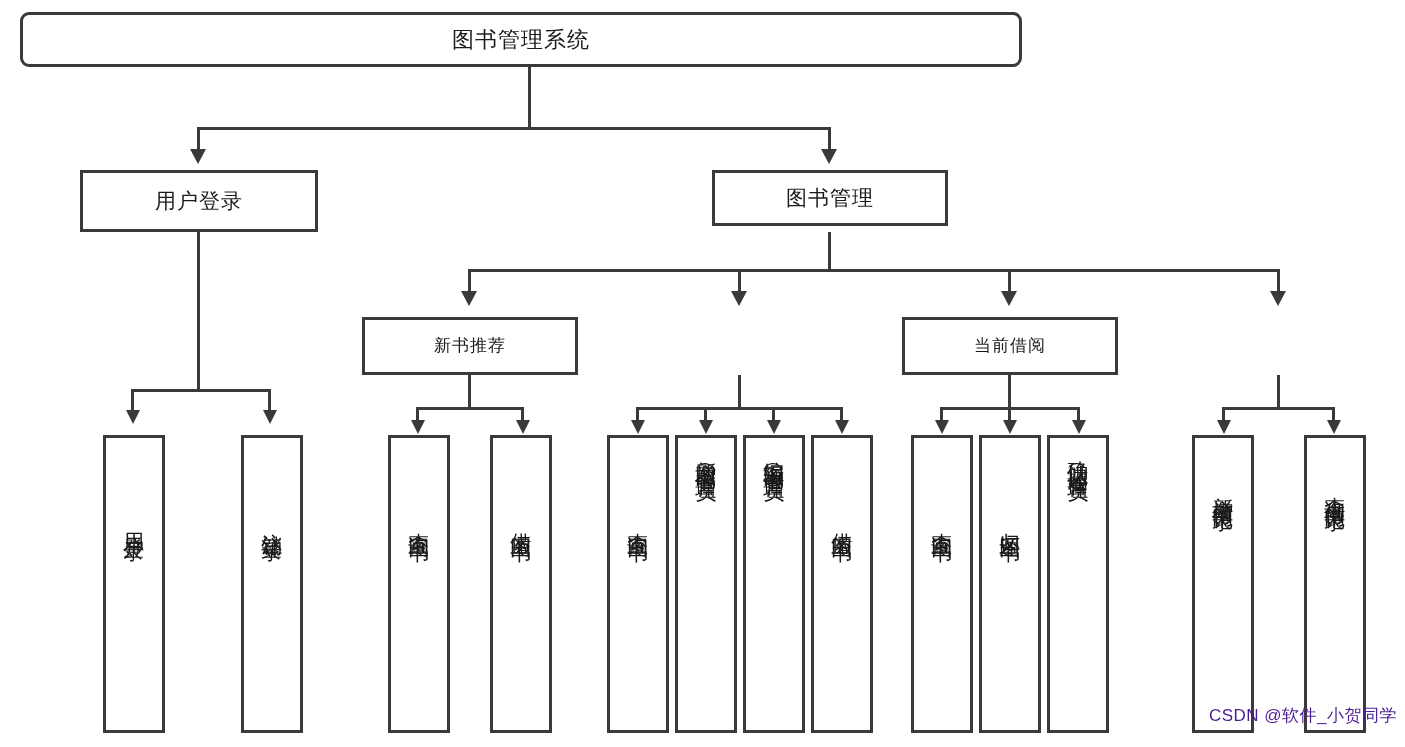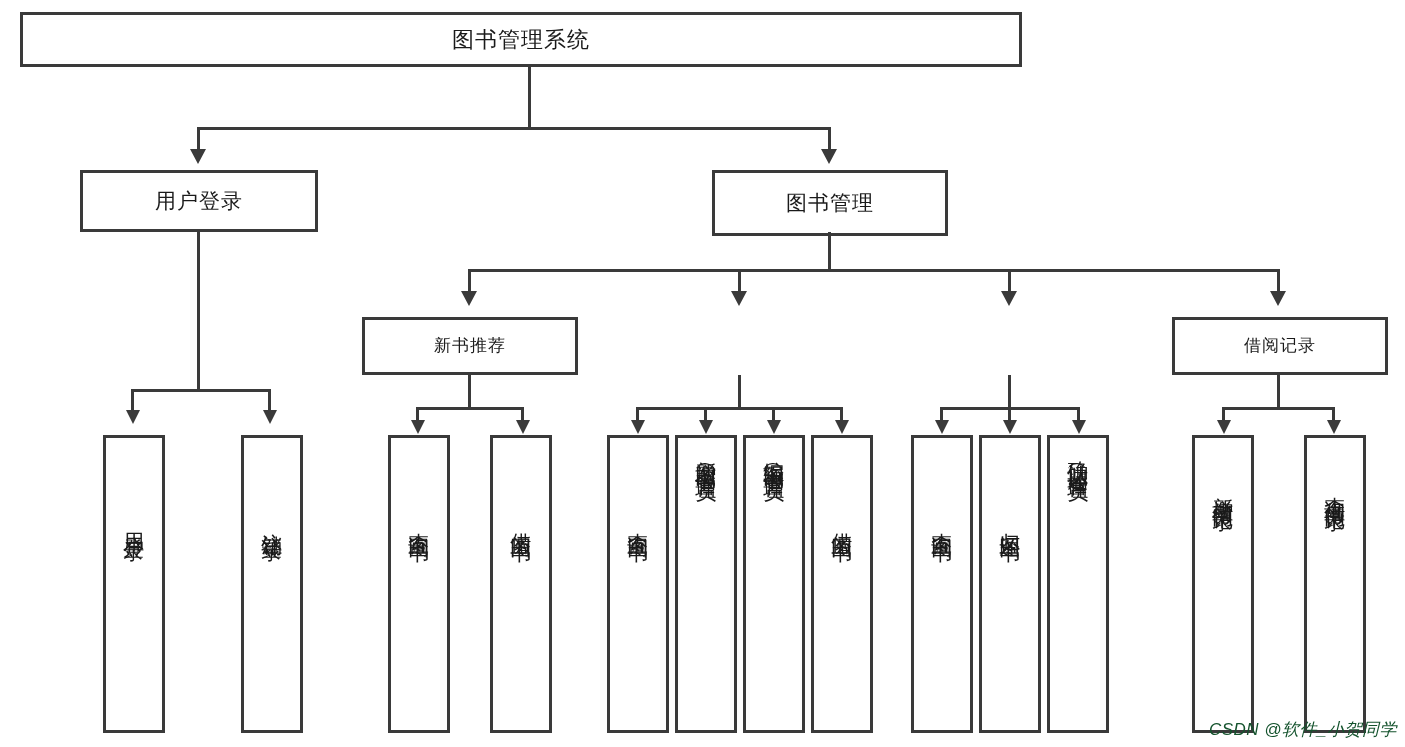--- a/index.html
+++ b/index.html
@@ -77,50 +77,49 @@
   .arrow.small {
     border-left-width: 7px;
     border-right-width: 7px;
     border-top-width: 14px;
   }
 
   
   #watermark {
     position: absolute;
     right: 8px;
-    bottom: 6px;
+    bottom: 20px;
     font-size: 17px;
-    color: #14532d;
+    color: #4c1d95;
     letter-spacing: 0.5px;
     white-space: nowrap;
     user-select: none;
-    font-style: italic;
   }
 </style>
 </head>
 <body>
 
 <div id="canvas">
 
-  <div class="node root" style="left:20px; top:12px; width:1002px; height:55px;">
+  <div class="node root" style="left:20px; top:12px; width:1002px; height:55px;border-radius:9px;">
     <span class="label">图书管理系统</span>
   </div>
 
   <div class="edge v" style="left:528px; top:67px; width:3px; height:62px;"></div>
   <div class="edge h" style="left:197px; top:127px; width:634px; height:3px;"></div>
   <div class="edge v" style="left:197px; top:127px; width:3px; height:24px;"></div>
   <div class="arrow" style="left:190px; top:149px;"></div>
   <div class="edge v" style="left:828px; top:127px; width:3px; height:24px;"></div>
   <div class="arrow" style="left:821px; top:149px;"></div>
 
   <div class="node lvl2" style="left:80px; top:170px; width:238px; height:62px;">
     <span class="label">用户登录</span>
   </div>
 
-  <div class="node lvl2" style="left:712px; top:170px; width:236px; height:66px;">
+  <div class="node lvl2" style="left:712px; top:170px; width:236px; height:56px;">
     <span class="label">图书管理</span>
   </div>
 
   <div class="edge v" style="left:197px; top:232px; width:3px; height:160px;"></div>
   <div class="edge h" style="left:131px; top:389px; width:137px; height:3px;"></div>
   <div class="edge v" style="left:131px; top:389px; width:3px; height:23px;"></div>
   <div class="arrow small" style="left:126px; top:410px;"></div>
   <div class="edge v" style="left:268px; top:389px; width:3px; height:23px;"></div>
   <div class="arrow small" style="left:263px; top:410px;"></div>
 
@@ -131,22 +130,22 @@
   <div class="edge v" style="left:738px; top:269px; width:3px; height:24px;"></div>
   <div class="arrow" style="left:731px; top:291px;"></div>
   <div class="edge v" style="left:1008px; top:269px; width:3px; height:24px;"></div>
   <div class="arrow" style="left:1001px; top:291px;"></div>
   <div class="edge v" style="left:1277px; top:269px; width:3px; height:24px;"></div>
   <div class="arrow" style="left:1270px; top:291px;"></div>
 
   <div class="node lvl3" style="left:362px; top:317px; width:216px; height:58px;">
     <span class="label">新书推荐</span>
   </div>
-  <div class="node lvl3" style="left:1172px; top:317px; width:216px; height:58px;">
-    <span class="label">借阅记录</span>
+  <div class="node lvl3" style="left:902px; top:317px; width:216px; height:58px;">
+    <span class="label">当前借阅</span>
   </div>
 
   <div class="edge v" style="left:468px; top:375px; width:3px; height:35px;"></div>
   <div class="edge h" style="left:416px; top:407px; width:108px; height:3px;"></div>
   <div class="edge v" style="left:416px; top:407px; width:3px; height:16px;"></div>
   <div class="arrow small" style="left:411px; top:420px;"></div>
   <div class="edge v" style="left:521px; top:407px; width:3px; height:16px;"></div>
   <div class="arrow small" style="left:516px; top:420px;"></div>
 
   <div class="edge v" style="left:738px; top:375px; width:3px; height:35px;"></div>

